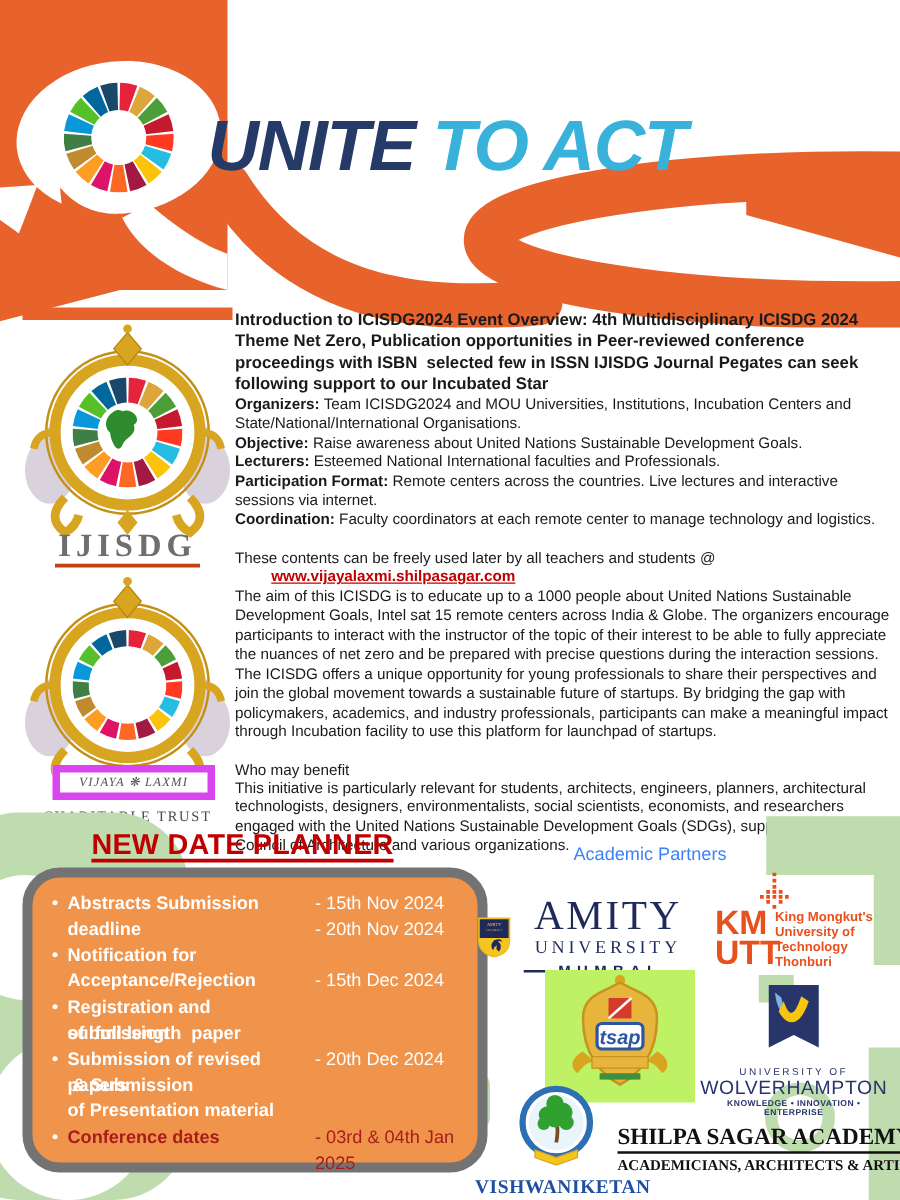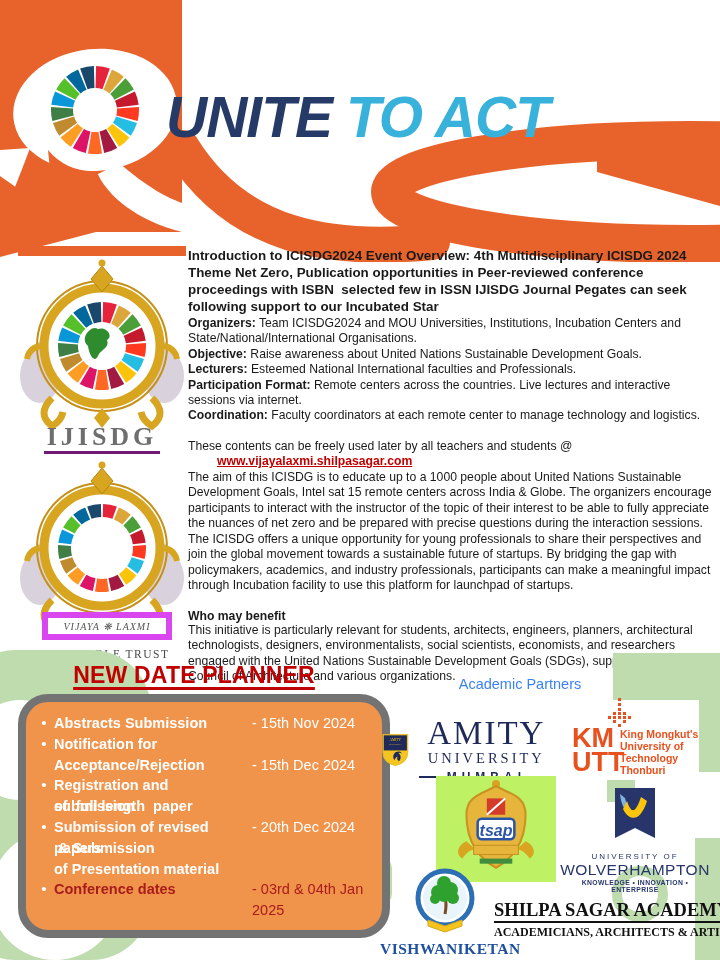--- a/index.html
+++ b/index.html
@@ -22,21 +22,21 @@
   .sdg-wheel svg{display:block;}
 
   
   .orange-bar{left:18px;top:246px;width:168px;height:10px;background:#E8632B;}
   .emblem{width:168px;height:200px;}
   .emblem-1{left:18px;top:258px;}
   .emblem-2{left:18px;top:460px;}
   .emblem svg.ornament{position:absolute;left:0;top:0;}
   .ijisdg-caption{position:absolute;left:0;right:0;bottom:6px;text-align:center;}
   .ijisdg-caption span{font-family:"Liberation Serif",serif;font-size:26px;font-weight:600;
-       letter-spacing:4px;color:#6E6E6E;border-bottom:3px solid #701a75;padding:0 3px;}
+       letter-spacing:4px;color:#6E6E6E;border-bottom:3px solid #c2410c;padding:0 3px;}
   .conf-c{left:52px;top:56px;width:64px;height:64px;background:#fff;border-radius:50%;text-align:center;}
   .cc-l1{font-size:5.5px;font-weight:bold;color:#E8632B;letter-spacing:.2px;margin-top:12px;}
   .cc-l2{font-size:5.5px;font-weight:bold;color:#333;}
   .cc-l3{font-size:7.5px;font-weight:bold;color:#C00000;}
   .cc-l4{font-size:4.5px;color:#333;}
   .cc-l5{font-size:4px;color:#555;}
   .cc-l6{font-size:8px;font-weight:bold;color:#2E9BD6;letter-spacing:.5px;}
   .trust-banner{position:absolute;left:24px;bottom:20px;width:118px;height:16px;background:#fff;
        border:6px solid #d946ef;display:flex;align-items:center;justify-content:center;
        font-family:"Liberation Serif",serif;font-style:italic;font-size:10px;color:#555;letter-spacing:1px;}
@@ -44,21 +44,21 @@
        font-family:"Liberation Serif",serif;font-size:11.5px;color:#4a4a4a;letter-spacing:1.5px;}
 
   
   .overview{left:188px;top:248px;width:528px;}
   .overview p{margin:0;}
   .ov-head{font-size:13.4px;font-weight:bold;line-height:1.26;white-space:pre-wrap;}
   .ov-line{font-size:12.2px;line-height:1.27;}
   .ov-line b{font-weight:bold;}
   .ov-note{font-size:12.2px;line-height:1.27;margin-top:15px !important;}
   .ov-para{font-size:12.2px;line-height:1.27;}
-  .ov-who{font-size:12.2px;font-weight:bold;margin-top:15px !important;}
+  .ov-who{font-size:12.2px;font-weight:normal;margin-top:15px !important;}
   .link{color:#C00000;font-weight:600;text-decoration:underline;cursor:pointer;margin-left:29px;}
 
   
   .green{background:#BFDCAE;}
   .g-blob{left:-45px;top:650px;width:196px;height:310px;border-radius:60px;z-index:0;}
   .g-c1{left:-30px;top:700px;width:100px;height:100px;border-radius:50%;background:#fff;z-index:0;}
   .g-c2{left:-10px;top:830px;width:130px;height:130px;border-radius:50%;background:#fff;z-index:0;}
   .g-1{left:613px;top:653px;width:107px;height:47px;}
   .g-2{left:699px;top:700px;width:21px;height:72px;}
   .g-3{left:607px;top:780px;width:28px;height:22px;}
@@ -281,20 +281,25 @@
   <div class="abs green g-5"></div>
   <div class="abs g-6"></div>
 
   <div class="abs planner-title">NEW DATE PLANNER</div>
   <div class="abs planner-box">
     <div class="pl-row b">
         <span class="pl-bullet"></span>
         <span class="pl-left">Abstracts Submission</span>
         <span class="pl-right">- 15th Nov 2024</span>
       </div>
+    <div class="pl-row">
+        <span class="pl-bullet"></span>
+        <span class="pl-left">deadline</span>
+        <span class="pl-right">- 20th Nov 2024</span>
+      </div>
     <div class="pl-row b">
         <span class="pl-bullet"></span>
         <span class="pl-left">Notification for</span>
         <span class="pl-right"></span>
       </div>
     <div class="pl-row">
         <span class="pl-bullet"></span>
         <span class="pl-left">Acceptance/Rejection</span>
         <span class="pl-right">- 15th Dec 2024</span>
       </div>

